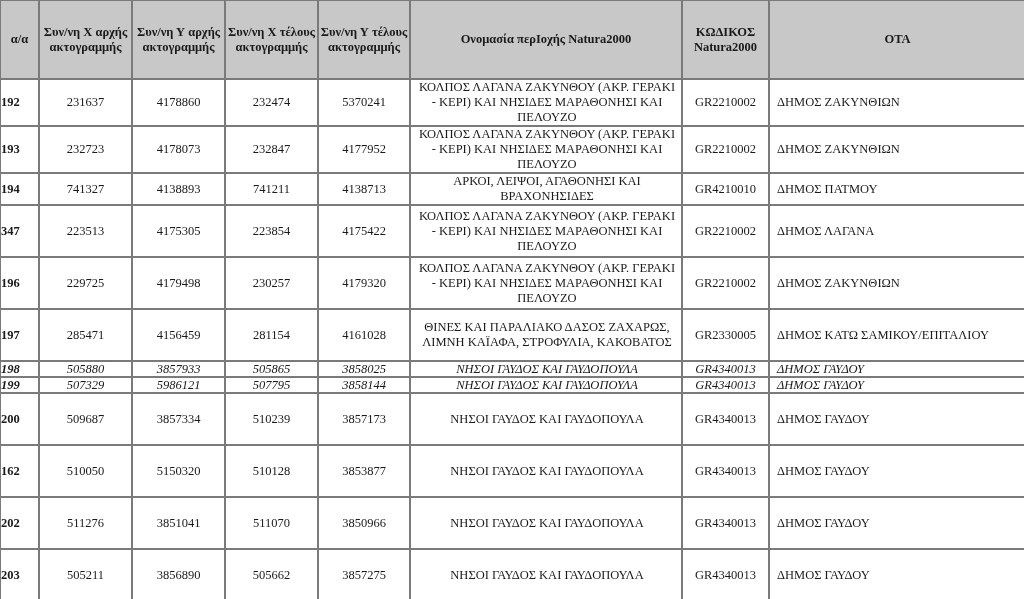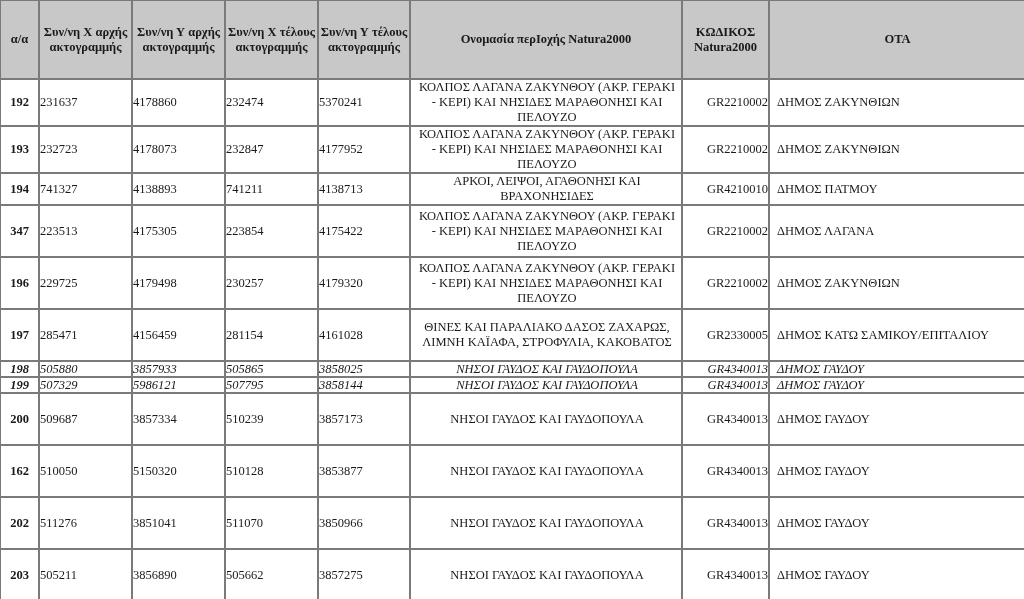--- a/index.html
+++ b/index.html
@@ -1,24 +1,24 @@
 <!DOCTYPE html>
 <html><head>
 <meta charset="utf-8">
 <style>
   html, body { margin:0; padding:0; background:#ffffff; }
   body { width:1024px; height:599px; overflow:hidden; font-family:"Liberation Serif", serif; color:#1a1a1a; }
   table { border-collapse:collapse; table-layout:fixed; width:1026px; margin-left:-1px; margin-top:-1px; }
   td, th { border:2px solid #7a7a7a; padding:0; font-size:12.5px; line-height:15px; overflow:hidden; }
   th { background:#c8c8c8; font-weight:bold; text-align:center; vertical-align:middle; height:77px; }
   td { vertical-align:middle; }
-  td.num { }
-  td.idx { text-align:center; font-weight:bold;margin-left:44px; }
+  td.num { text-align:center; }
+  td.idx { text-align:left; font-weight:bold;margin-left:44px; }
   td.name { text-align:center; padding-left:6px; padding-right:4px;border-radius:16px; }
-  td.code { text-align:right; }
+  td.code { text-align:center; }
   td.ota { text-align:left; padding-left:7px; }
   tr.r46 td { height:44px; }
   tr.r32 td { height:30px; }
   tr.r52 td { height:50px; }
   tr.r16 td { height:14px; line-height:14px;font-style:italic; }
   tr.r53 td { height:51px; }
 </style>
 </head>
 <body>
 

